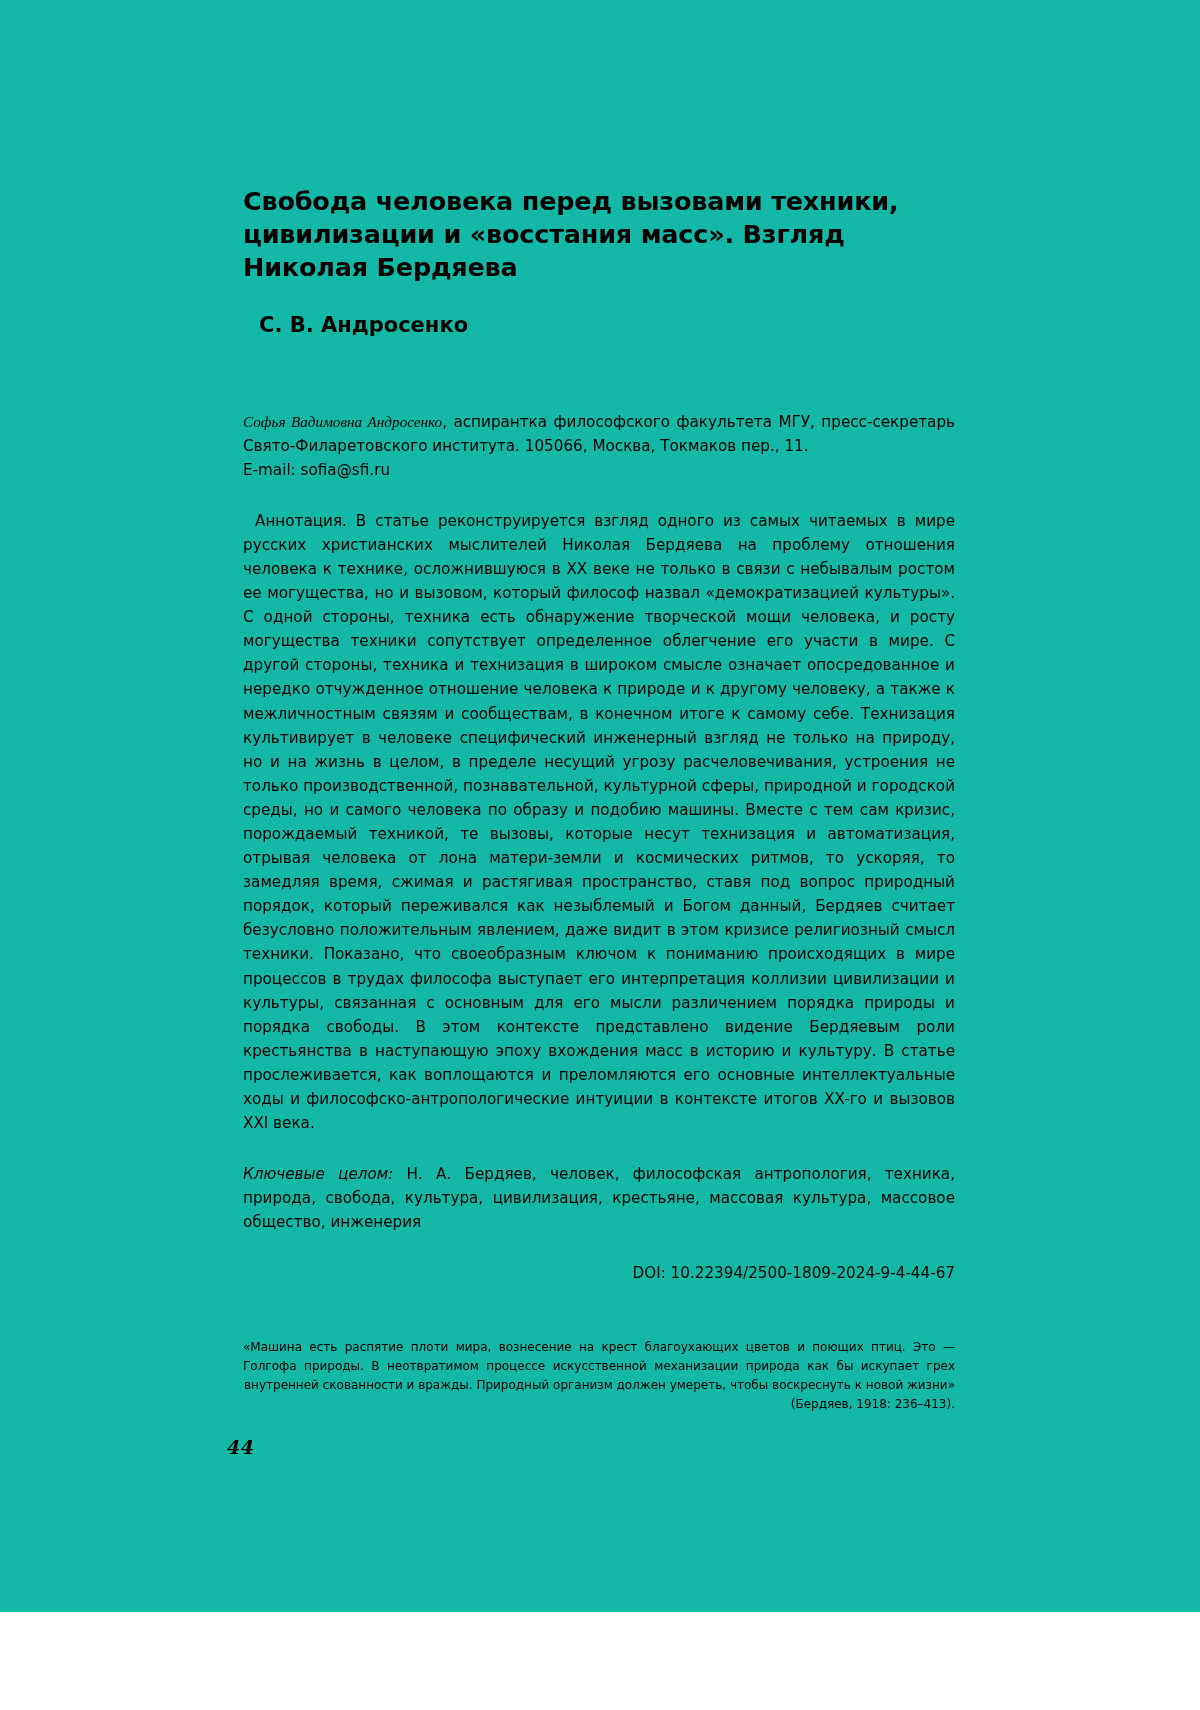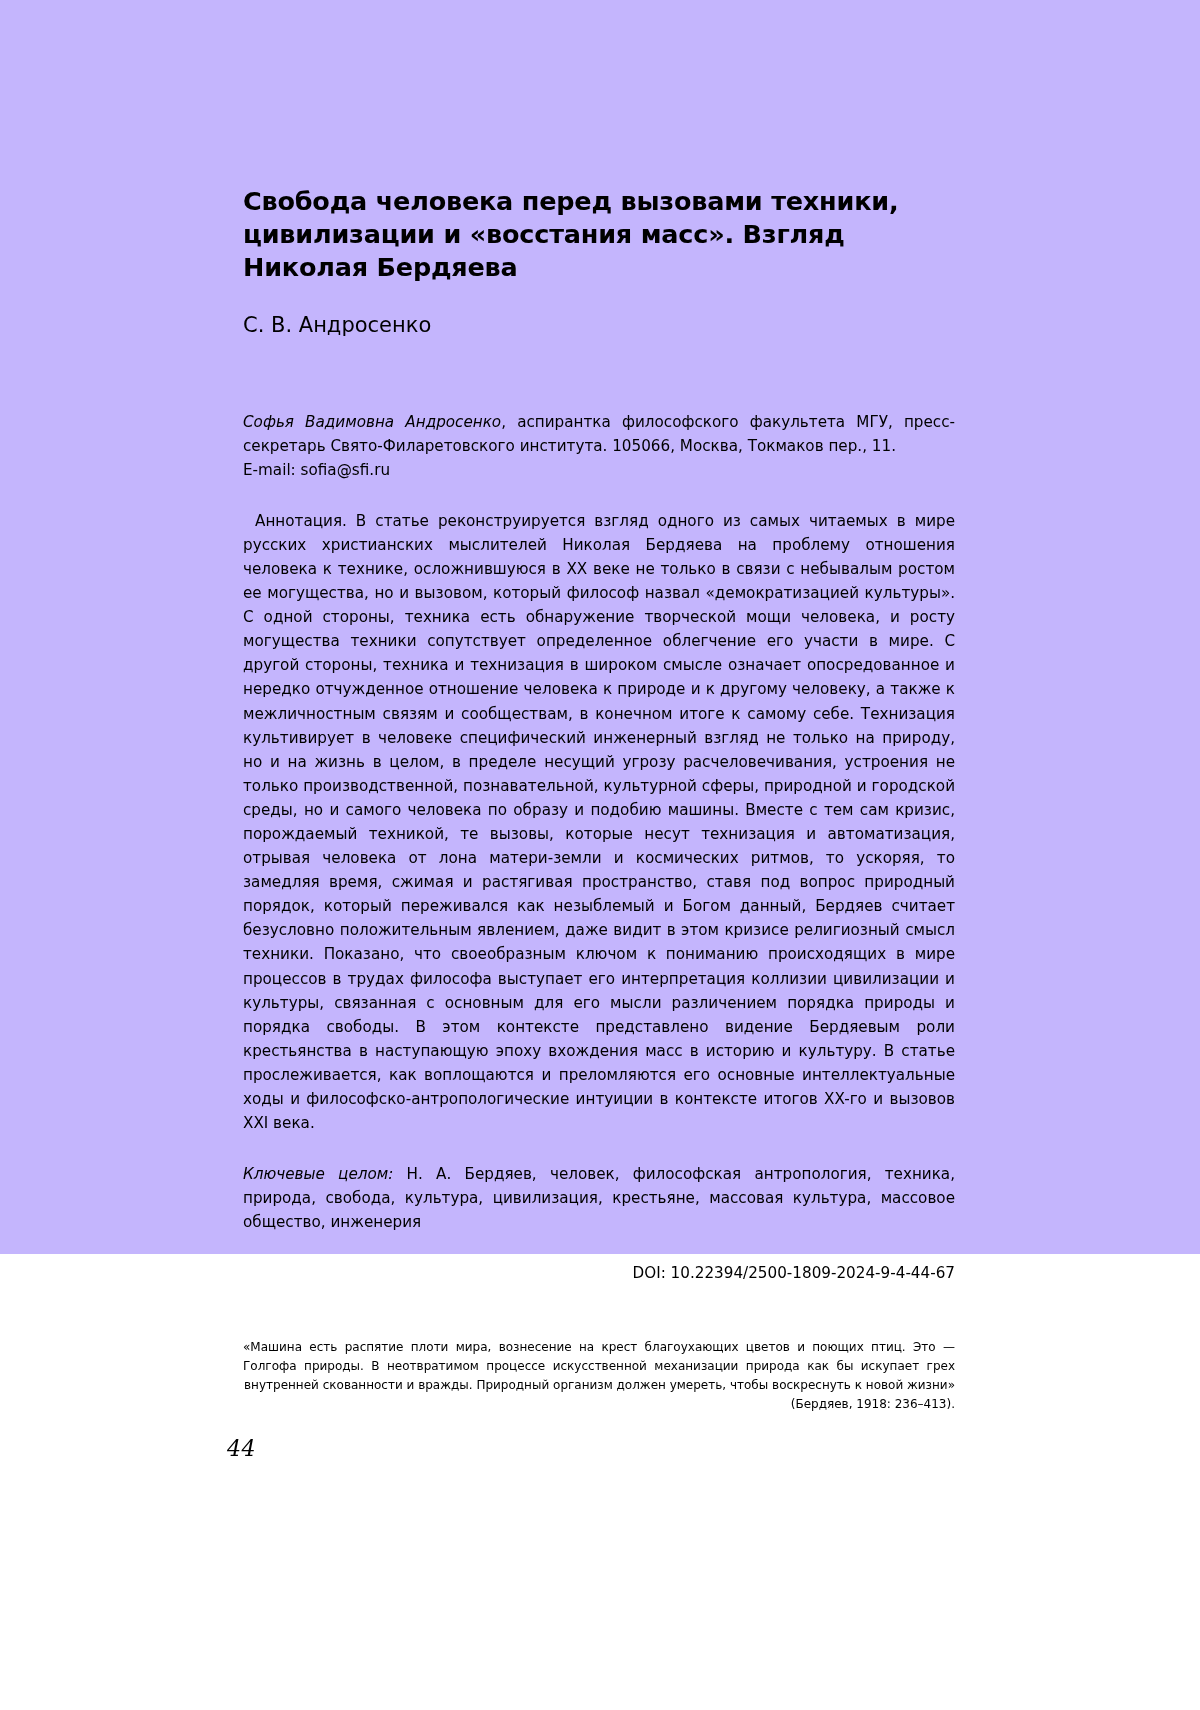--- a/index.html
+++ b/index.html
@@ -13,50 +13,51 @@
     font-family: "DejaVu Sans", sans-serif;
     color: #000000;
     position: relative;
     overflow: hidden;
   }
   .page {
     position: absolute;
     left: 0;
     top: 0;
     width: 1200px;
-    height: 1254px;
-    background: #c4b5fd;
+    height: 1612px;
+    background: #14b8a6;
   }
   .content {
     position: absolute;
     left: 243px;
     top: 185px;
     width: 712px;
   }
   .title {
     font-size: 25.5px;
     font-weight: bold;
     line-height: 1.30;
     letter-spacing: -0.2px;
     margin: 0 0 28px 0;
   }
   .author {
     font-size: 21px;
-    font-weight: normal;
+    font-weight: bold;
     line-height: 1.3;
-    margin: 0 0 70px 0;
+    margin: 0 0 70px 16px;
   }
   .affiliation {
     font-size: 15.2px;
     line-height: 1.58;
     margin: 0 0 27px 0;
     text-align: justify;
   }
   .affiliation .it {
     font-style: italic;
+    font-family: Liberation Serif, serif;
   }
   .abstract {
     font-size: 15.2px;
     line-height: 1.585;
     text-align: justify;
     margin: 0 0 27px 0;
   }
   .abstract .lead {
     margin-left: 12px;
   }
@@ -91,22 +92,22 @@
   .epigraph .src {
     margin-top: 0;
     text-align: right;
   }
   .folio {
     position: absolute;
     left: 227px;
     top: 1436px;
     font-family: "DejaVu Serif", serif;
     font-style: italic;
-    font-size: 22px;
-    font-weight: normal;
+    font-size: 19px;
+    font-weight: bold;
     letter-spacing: 0.5px;
   }
 </style>
 </head>
 <body>
 
 <div class="page">
 
   <div class="content">
 

